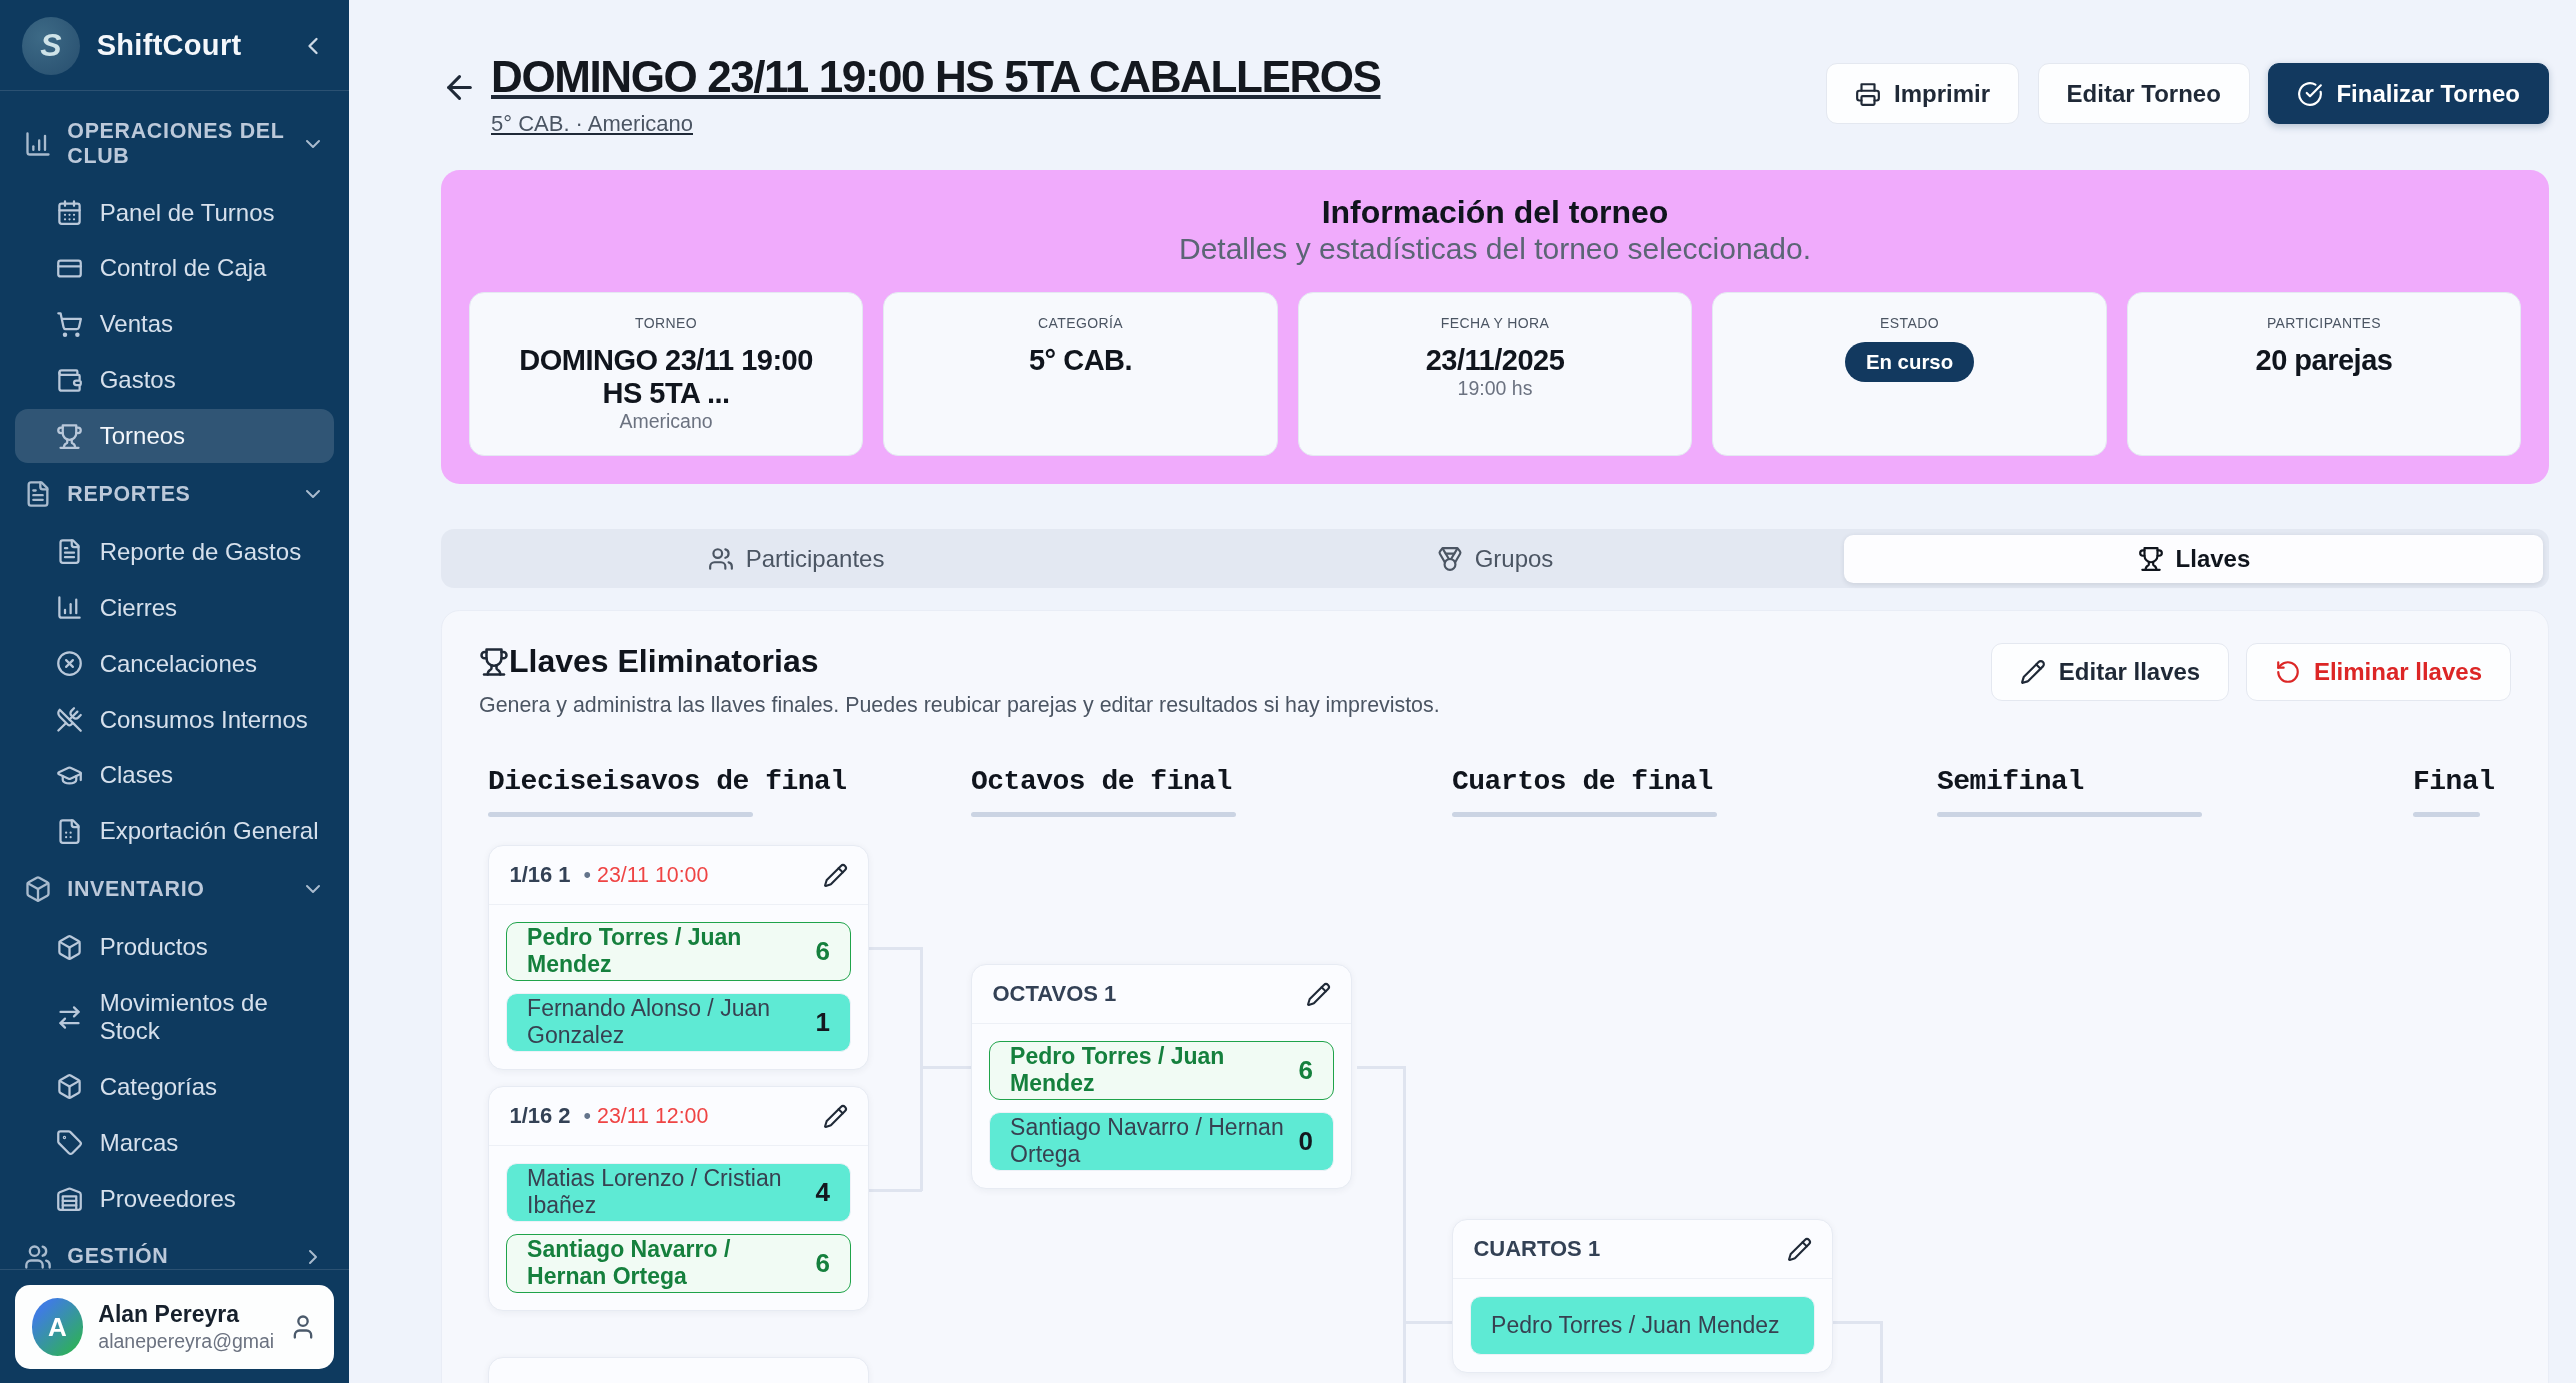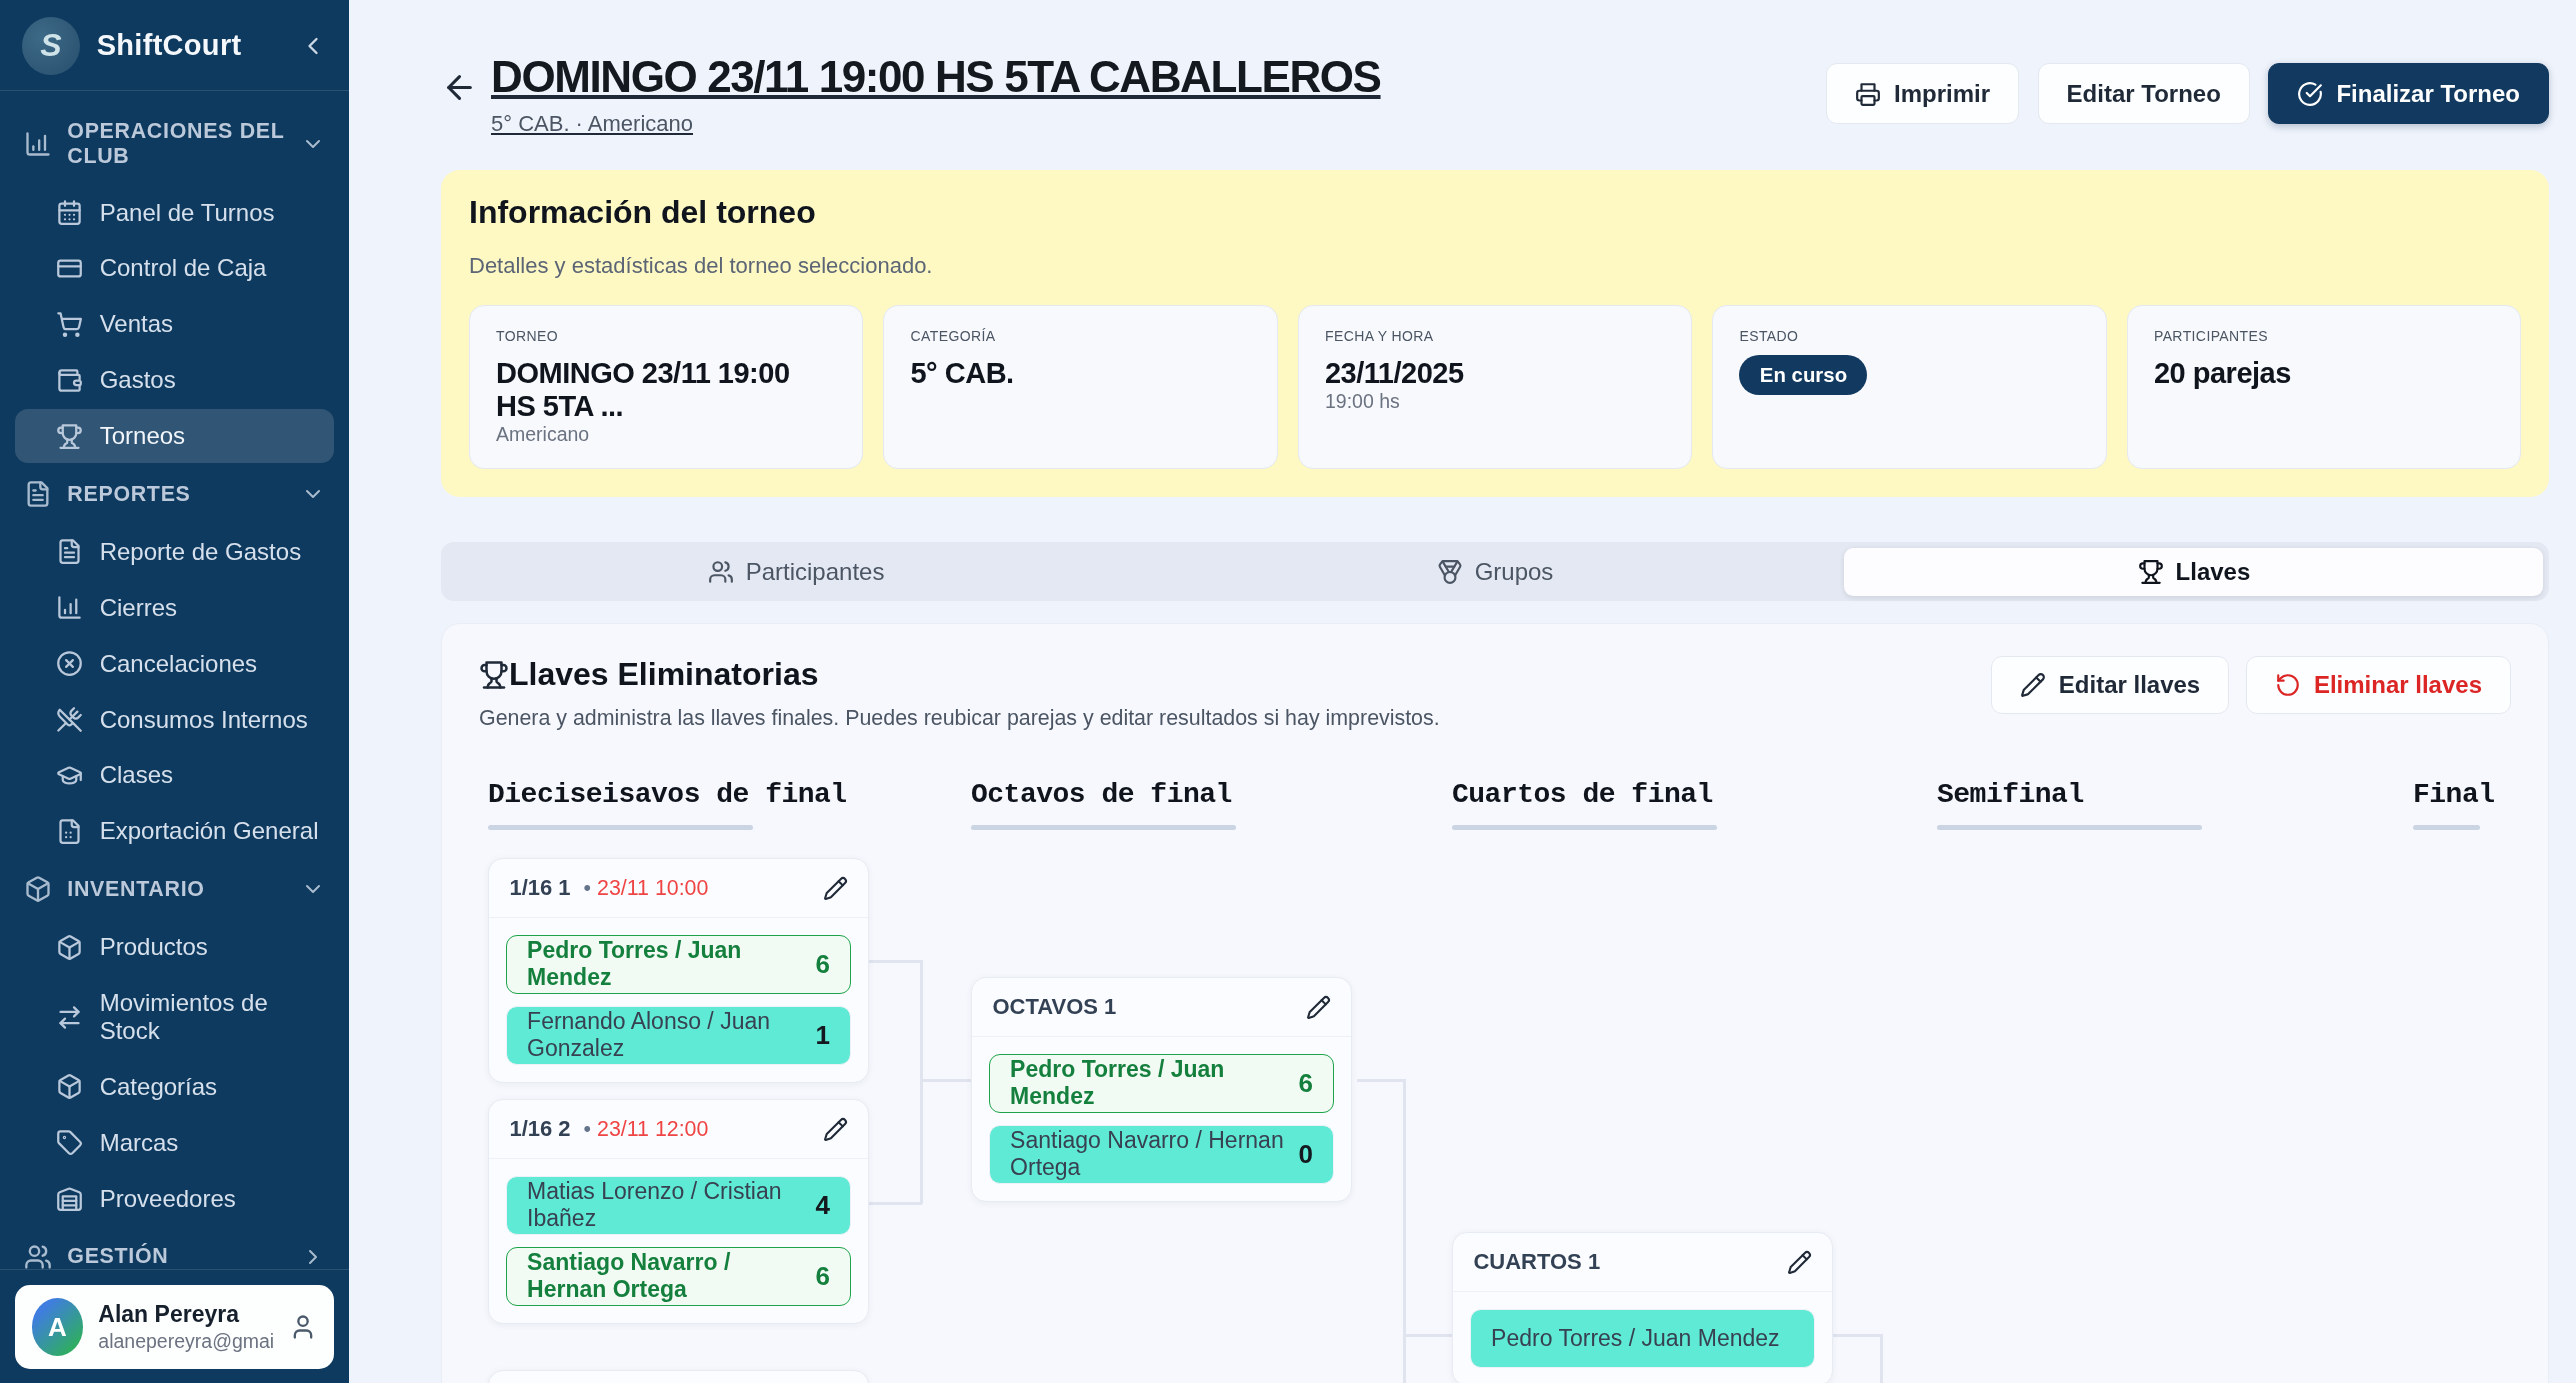--- a/index.html
+++ b/index.html
@@ -74,24 +74,24 @@
     height:61px; padding:0 28px; border-radius:11px;
     background:#fdfeff; border:1.9px solid #e4e8f0;
     font-size:24px; font-weight:600; color:#1f2937; cursor:pointer; white-space:nowrap;
   }
   .btn .ic { width:26px; height:26px; }
   .btn.primary { background:#12395f; border-color:#12395f; color:#fff; box-shadow:0 2.8px 7.4px rgba(18,57,95,.25); }
   .btn.danger { color:#dc2626;align-items:center; }
 
   
   .info-panel {
-    margin-top:33px; background:#fef9c3; border-radius:18.6px; padding:24px 28px 28px 28px;
+    margin-top:33px; background:#f0abfc; border-radius:18.6px; padding:24px 28px 28px 28px;text-align:center;
   }
   .info-title { font-size:32px; font-weight:700; color:#10151d; }
-  .info-subtitle { font-size:22px; color:#5b6575; margin-top:22px; }
+  .info-subtitle { font-size:30px; color:#5b6575; margin-top:1px; }
   .info-cards { display:flex; gap:20.4px; margin-top:26px; }
   .info-card {
     flex:1; background:#f7f9fd; border:1.9px solid #e4e9f2; border-radius:15px;
     padding:22px 26px; min-height:115px;
   }
   .info-label { font-size:14px; font-weight:400; color:#4b5563; letter-spacing:0.4px; }
   .info-value { font-size:29px; font-weight:800; color:#10151d; margin-top:13px; letter-spacing:-0.5px; }
   .info-sub { font-size:19.5px; color:#6b7280; }
   .status-badge {
     display:inline-block; margin-top:11px; background:#12395f; color:#fff;

